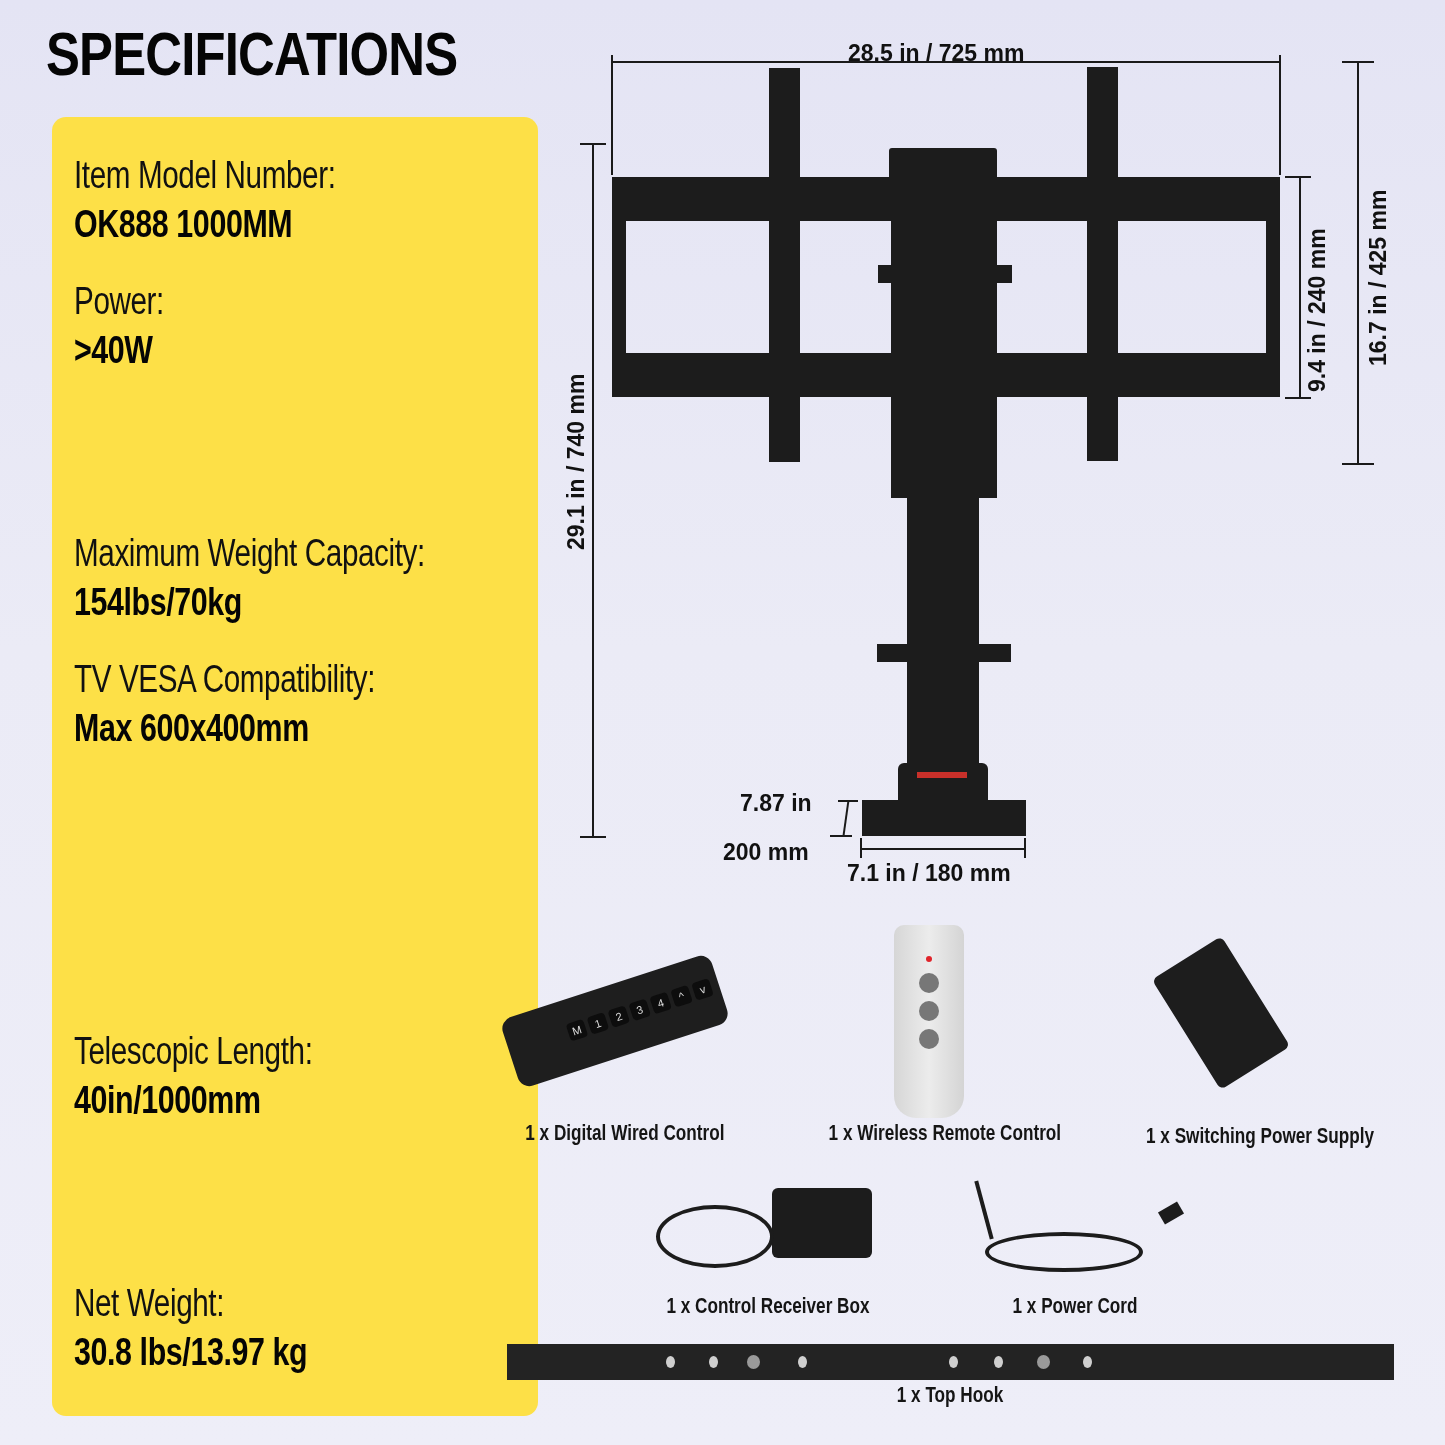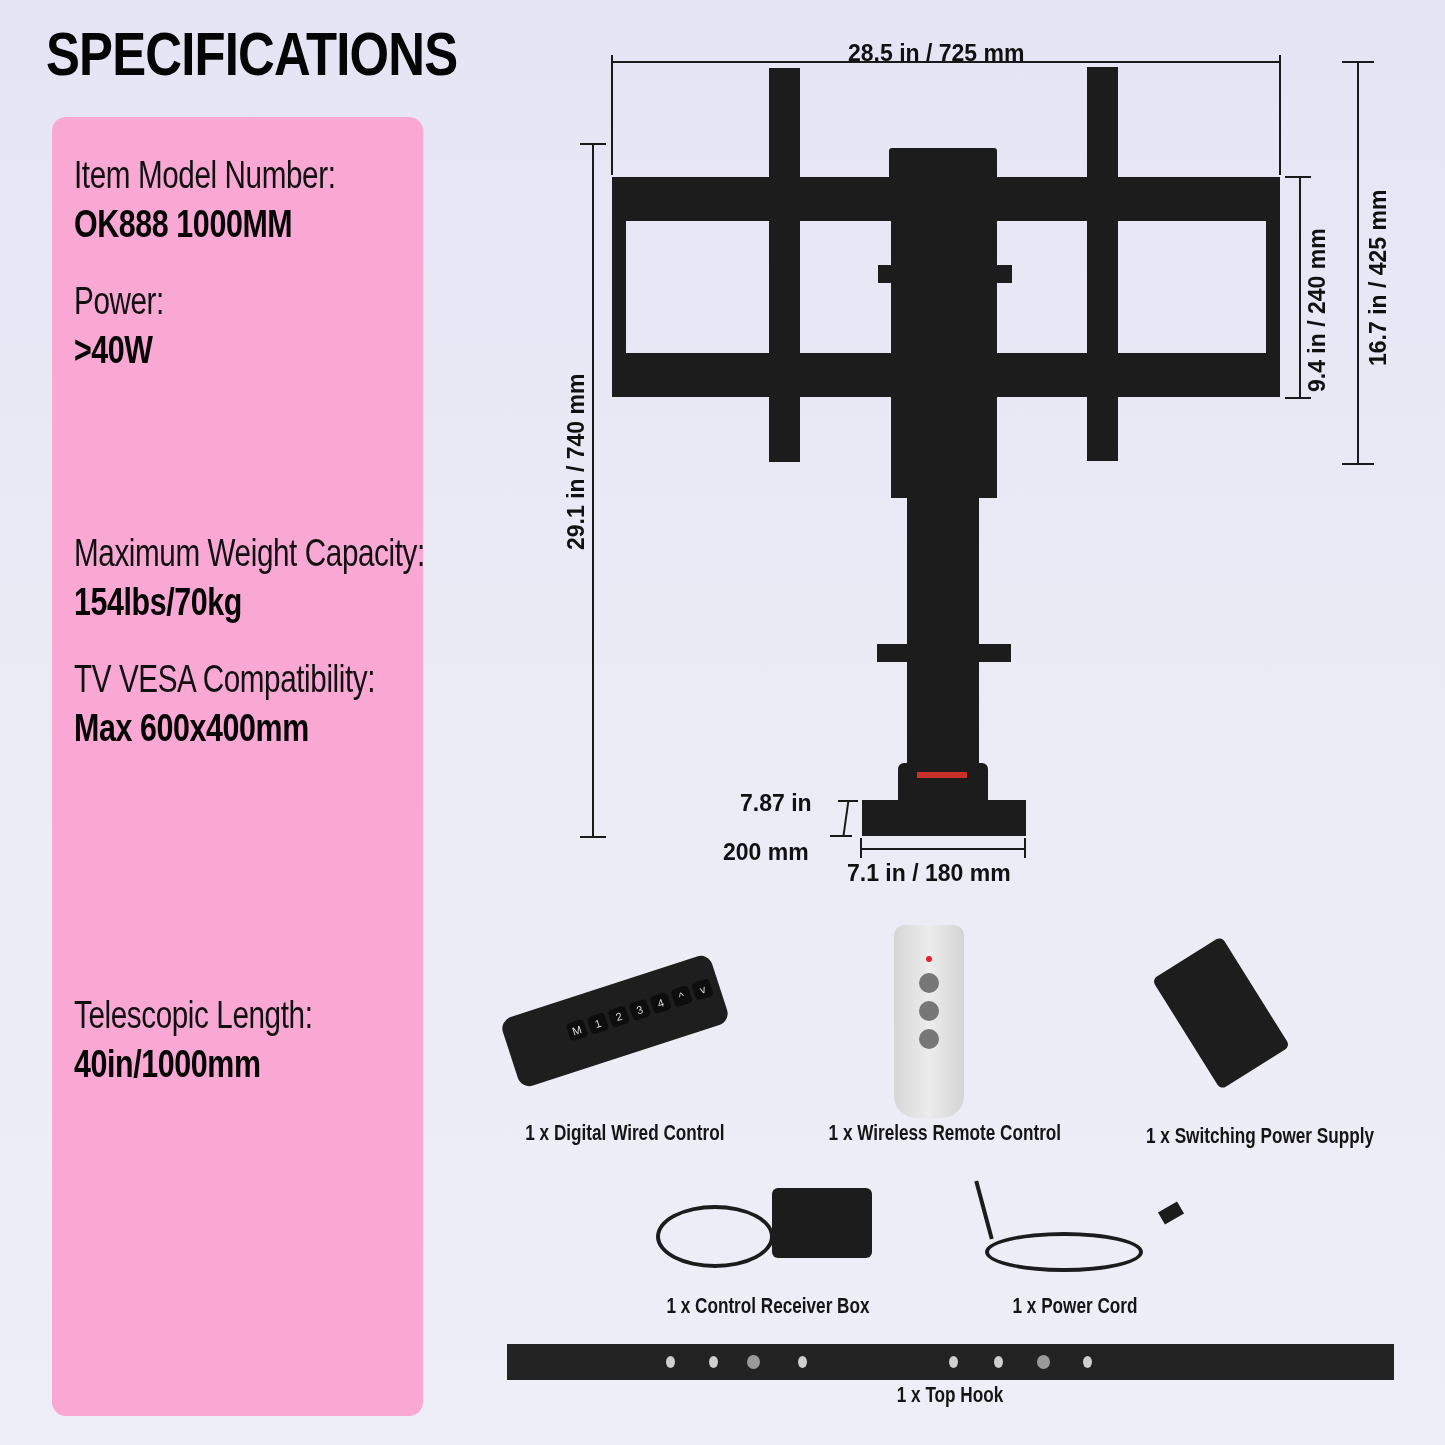--- a/index.html
+++ b/index.html
@@ -10,22 +10,22 @@
     color:#0a0a0a;
   }
   .title {
     position:absolute; left:46px; top:18px;
     font-family: "Liberation Sans", sans-serif; font-weight:700;
     font-size:62px; letter-spacing:-1px; line-height:72px;
     transform: scaleX(0.82); transform-origin:left top;
     color:#050505;
   }
   .spec-panel {
-    position:absolute; left:52px; top:117px; width:371px; height:1299px;
-    background:#f9a8d4; border-radius:14px;
+    position:absolute; left:52px; top:117px; width:486px; height:1299px;
+    background:#fde047; border-radius:14px;
   }
   .spec { position:absolute; left:22px; }
   .spec-label {
     font-family:"Liberation Sans Narrow","Liberation Sans", sans-serif;
     font-size:38px; line-height:44px; font-weight:400; color:#111;
     transform: scaleX(0.78); transform-origin:left top; white-space:nowrap;
     letter-spacing:-0.5px;
   }
   .spec-value {
     font-family:"Liberation Sans", sans-serif;
@@ -61,23 +61,27 @@
     <div class="spec-value">&gt;40W</div>
   </div>
   <div class="spec" style="top:414px">
     <div class="spec-label">Maximum Weight Capacity:</div>
     <div class="spec-value">154lbs/70kg</div>
   </div>
   <div class="spec" style="top:540px">
     <div class="spec-label">TV VESA Compatibility:</div>
     <div class="spec-value">Max 600x400mm</div>
   </div>
-  <div class="spec" style="top:876px">
+  <div class="spec" style="top:912px">
     <div class="spec-label">Telescopic Length:</div>
     <div class="spec-value">40in/1000mm</div>
+  </div>
+  <div class="spec" style="top:1164px">
+    <div class="spec-label">Net Weight:</div>
+    <div class="spec-value">30.8 lbs/13.97 kg</div>
   </div>
 </div>
 
 <div>
 
   <div class="dim-text" style="left:848px;top:40px">28.5 in / 725 mm</div>
   <div class="line" style="left:611px;top:61px;width:670px;height:2px"></div>
   <div class="line" style="left:611px;top:55px;width:2px;height:120px"></div>
   <div class="line" style="left:1279px;top:55px;width:2px;height:120px"></div>
 

